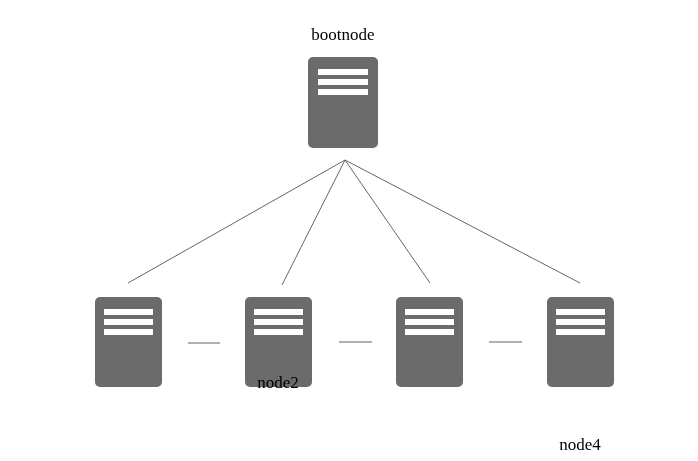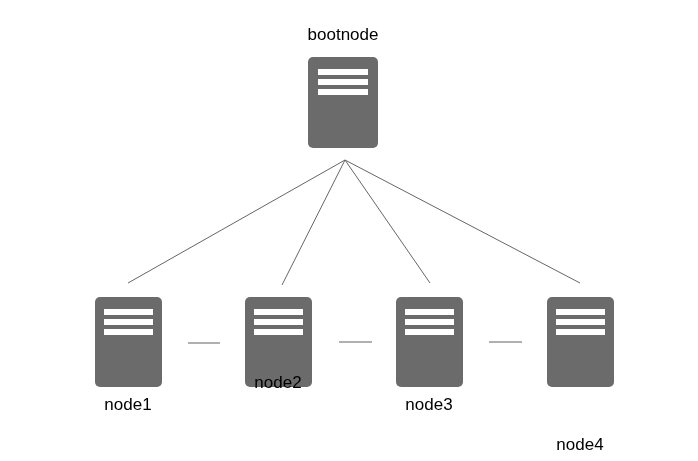--- a/index.html
+++ b/index.html
@@ -5,21 +5,21 @@
   html, body {
     margin: 0;
     padding: 0;
     background: #ffffff;
   }
   .stage {
     position: relative;
     width: 698px;
     height: 461px;
     background: var(--background, #ffffff);
-    font-family: Liberation Sans, sans-serif;
+    font-family: Liberation Serif, serif;
     overflow: hidden;
   }
   .edges {
     position: absolute;
     left: 0;
     top: 0;
   }
   .edges line.tree {
     stroke: var(--tree-edge, #666666);
     stroke-width: 1;
@@ -73,35 +73,33 @@
     <i class="stripe"></i>
     <i class="stripe"></i>
     <i class="stripe"></i>
   </div>
 
   <div class="server" style="left:95px; top:297px; width:67px; height:90px;">
     <i class="stripe"></i>
     <i class="stripe"></i>
     <i class="stripe"></i>
   </div>
-  <div class="label" style="left:58px; top:395px;">node1</div>
 
   <div class="server" style="left:245px; top:297px; width:67px; height:90px;">
     <i class="stripe"></i>
     <i class="stripe"></i>
     <i class="stripe"></i>
   </div>
   <div class="label" style="left:208px; top:373px;">node2</div>
 
   <div class="server" style="left:396px; top:297px; width:67px; height:90px;">
     <i class="stripe"></i>
     <i class="stripe"></i>
     <i class="stripe"></i>
   </div>
-  <div class="label" style="left:359px; top:395px;">node3</div>
 
   <div class="server" style="left:547px; top:297px; width:67px; height:90px;">
     <i class="stripe"></i>
     <i class="stripe"></i>
     <i class="stripe"></i>
   </div>
   <div class="label" style="left:510px; top:395px;margin-top:40px;">node4</div>
 
 </div>
 

